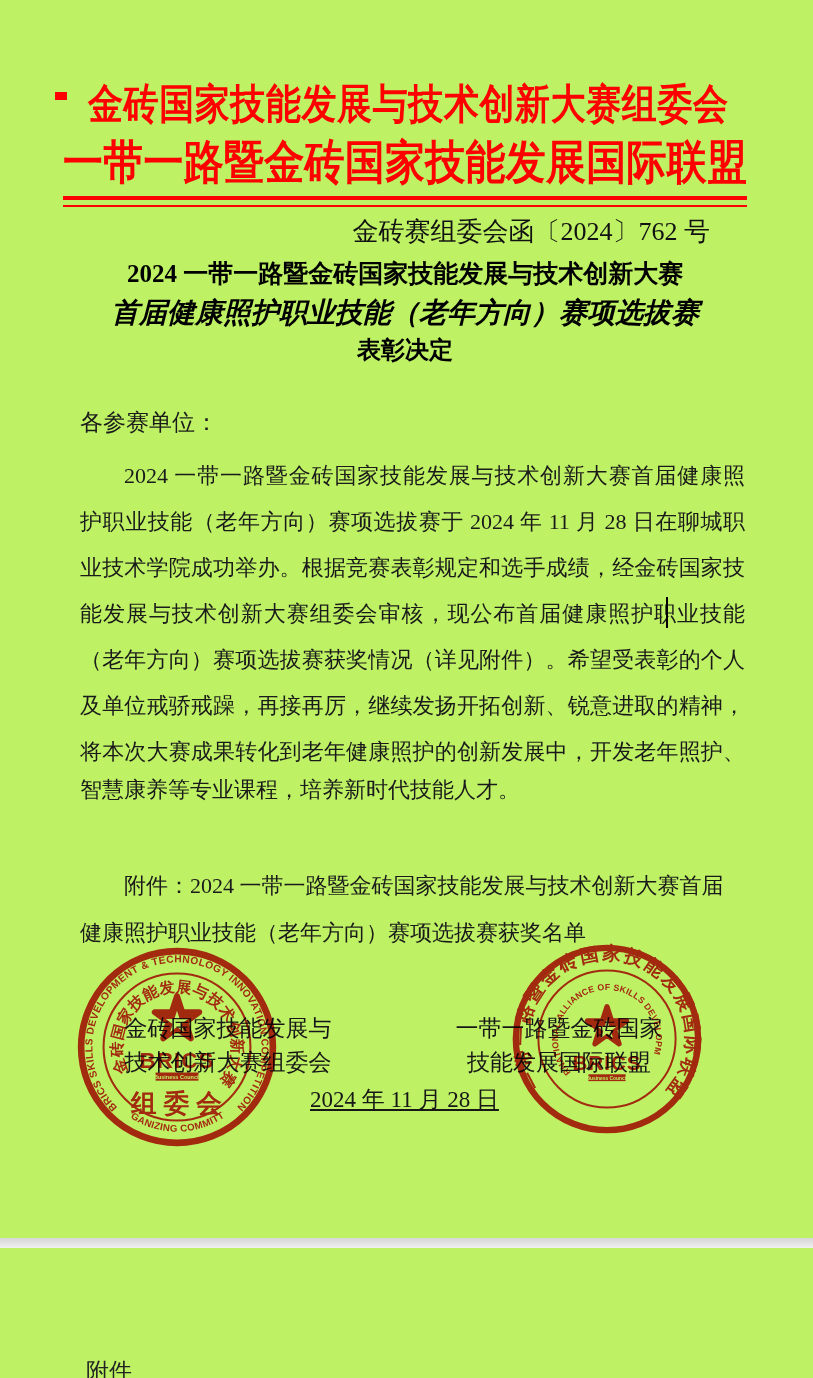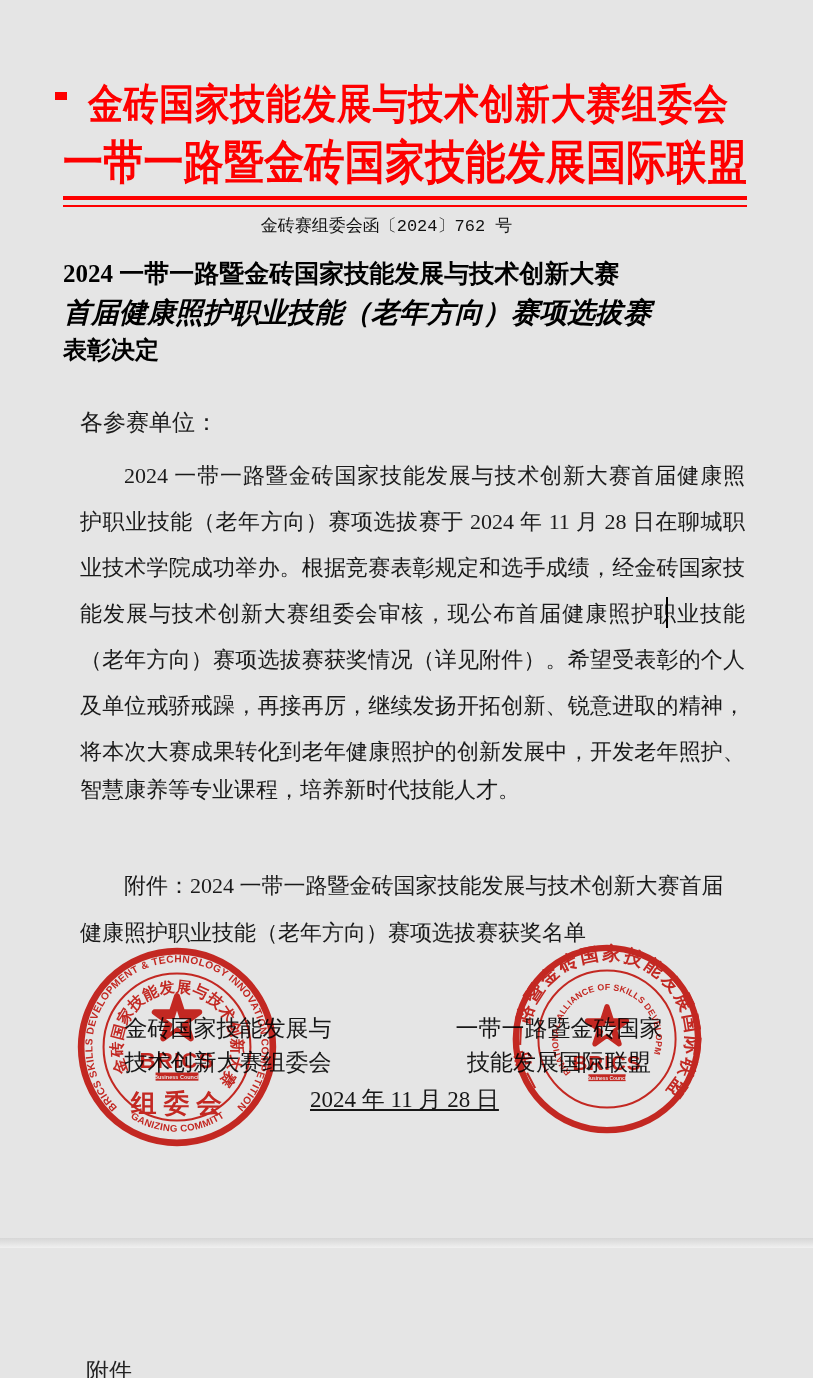--- a/index.html
+++ b/index.html
@@ -1,30 +1,30 @@
 <!DOCTYPE html>
 <html><head>
 <meta charset="utf-8">
 <style>
   html,body{margin:0;padding:0;background:#fff;}
   .screen{
-    position:relative;width:813px;height:1378px;overflow:hidden;background:#e5e5e5;
+    position:relative;width:813px;height:1378px;overflow:hidden;background:#bef264;
     font-family:"Liberation Serif","DejaVu Serif",serif;color:#1a1a1a;
   }
   .abs{position:absolute;}
   
   .lh{font-weight:bold;color:#fe0000;line-height:1.05;text-align:justify;text-align-last:justify;transform-origin:top left;}
   .lh1{left:88px;top:84px;width:640px;font-size:35px;transform:scaleY(1.18);}
   .lh2{left:63px;top:139px;width:684px;font-size:40px;transform:scaleY(1.16);}
   .red-rule{left:63px;top:196px;width:684px;height:5px;border-top:4px solid #fe0000;border-bottom:2px solid #fe0000;}
   .red-mark{left:55px;top:92px;width:12px;height:8px;background:#fe0000;}
   
-  .docnum{left:63px;top:214px;width:647px;text-align:center;font-size:17px;color:#111;font-family:Liberation Mono, monospace;}
+  .docnum{left:63px;top:214px;width:647px;text-align:right;font-size:26px;color:#111;}
   
-  .title{left:63px;top:0;width:684px;text-align:left;font-weight:bold;color:#000;}
+  .title{left:63px;top:0;width:684px;text-align:center;font-weight:bold;color:#000;}
   .t1{top:257px;font-size:25px;}
   .t2{top:294px;font-size:28px;font-style:italic;}
   .t3{top:334px;font-size:24px;}
   
   .bodyline{left:80px;width:665px;font-size:22px;line-height:30px;white-space:nowrap;}
   .just{white-space:normal;text-align:justify;text-align-last:justify;margin-top:8px;}
   .indent{text-indent:44px;}
   .salutation{left:80px;top:407px;font-size:23px;}
   .cursor{left:666px;top:597px;width:2px;height:31px;background:#000;}
   

